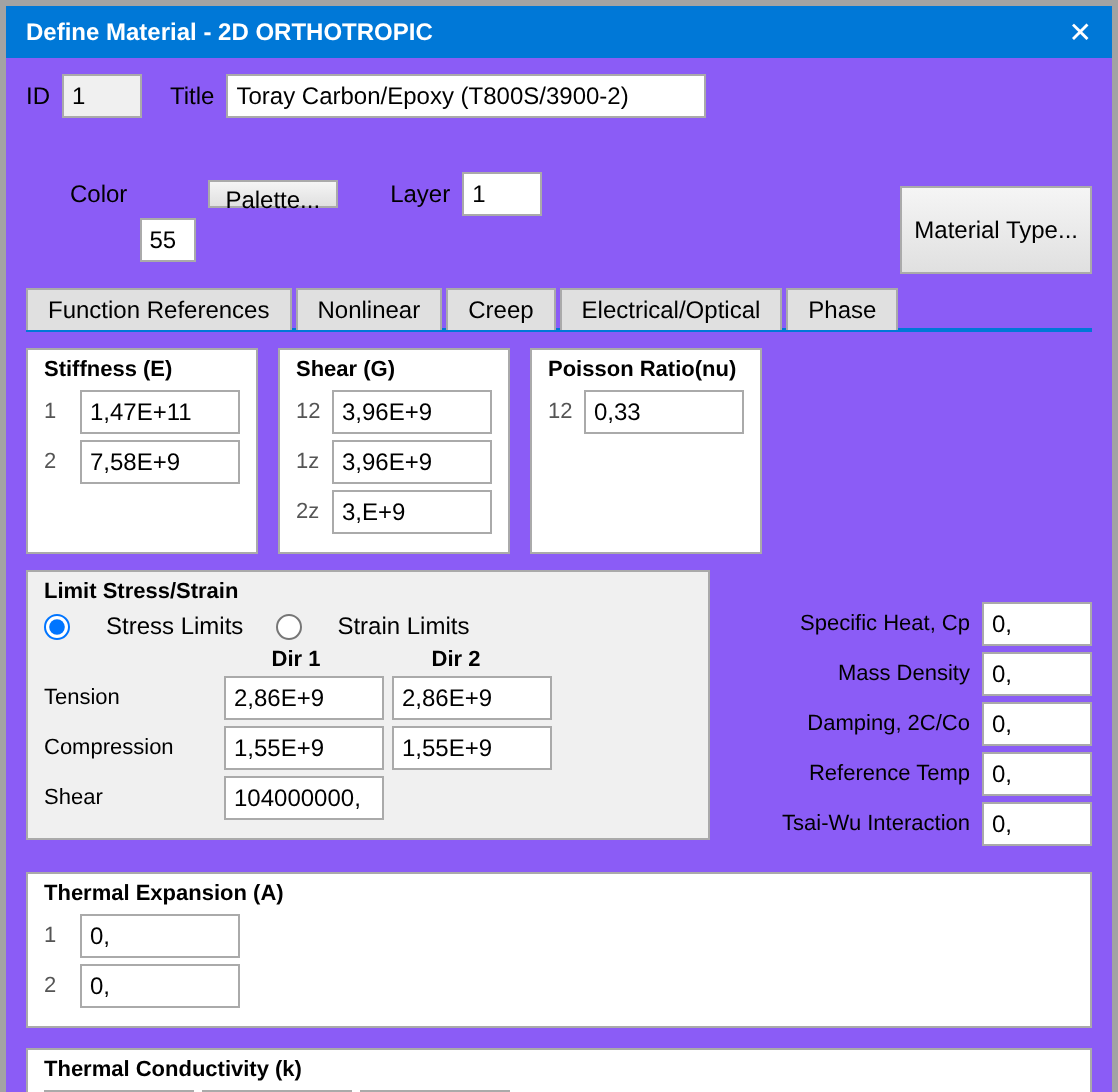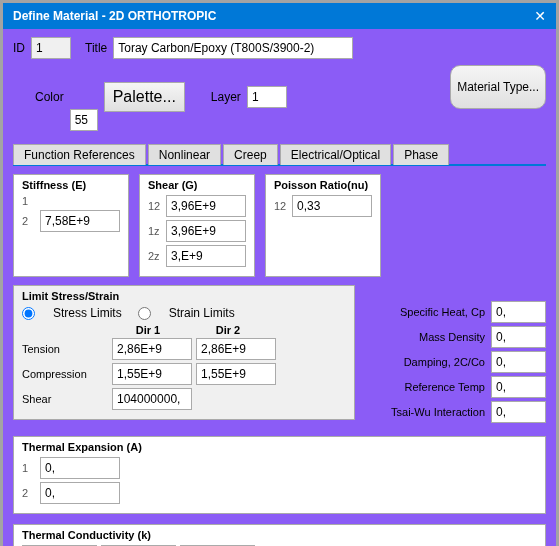--- a/index.html
+++ b/index.html
@@ -56,32 +56,31 @@
       padding: 2px 4px;
       height: 22px;
     }
     .id-field { width: 40px; }
     .title-field { width: 220px; background: #e8f0fe; border: 1px solid #4a90d9; }
     .color-field { width: 28px; margin-top: 46px; }
     .layer-field { width: 40px; }
     .btn {
       border: 1px solid #aaa;
       background: linear-gradient(to bottom, #f5f5f5, #e0e0e0);
-      font-size: 16px;
+      font-size: 12px;
       padding: 2px 8px;
-      height: 30px;
+      height: 14px;
       cursor: pointer;
       min-width: 50px;
     }
     .btn-material-type {
       height: 44px;
       min-width: 90px;
       font-size: 12px;
       padding: 2px 6px;
-      border-radius: 10px;
     }
     
     .tab-strip {
       display: flex;
       border-bottom: 2px solid #0078d7;
       margin-bottom: 8px;
     }
     .tab {
       padding: 3px 10px;
       border: 1px solid #aaa;
@@ -243,21 +242,21 @@
       background: #c0c0c0;
       border: 1px solid #888;
       font-size: 11px;
       padding: 2px 6px;
       height: 20px;
       cursor: pointer;
       width: 80px;
     }
     .header-area {
       display: flex;
-      align-items: center;
+      align-items: flex-end;
       margin-bottom: 6px;
     }
     .header-left {
       flex: 1;
     }
   </style>
 </head>
 <body>
 
 <div class="dialog">
@@ -295,20 +294,21 @@
       <div class="tab">Electrical/Optical</div>
       <div class="tab">Phase</div>
     </div>
 
     <div class="section-row">
 
       <div class="section-box">
         <div class="section-title">Stiffness (E)</div>
         <div class="field-row">
           <span class="field-label">1</span>
+          <input type="text" class="val-input" value="1,47E+11" style="">
         </div>
         <div class="field-row">
           <span class="field-label">2</span>
           <input type="text" class="val-input" value="7,58E+9" style="">
         </div>
       </div>
 
       <div class="section-box">
         <div class="section-title">Shear (G)</div>
         <div class="field-row">

